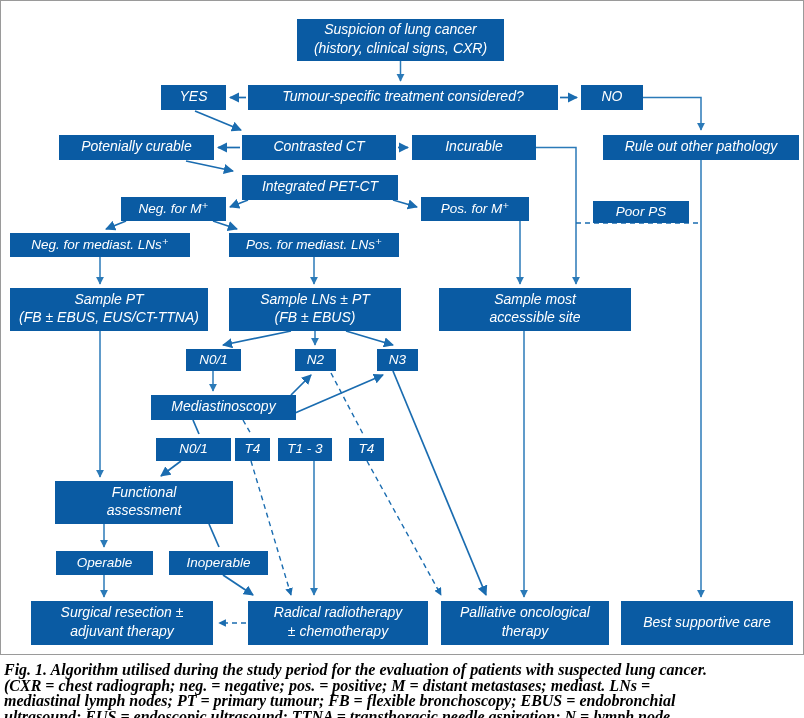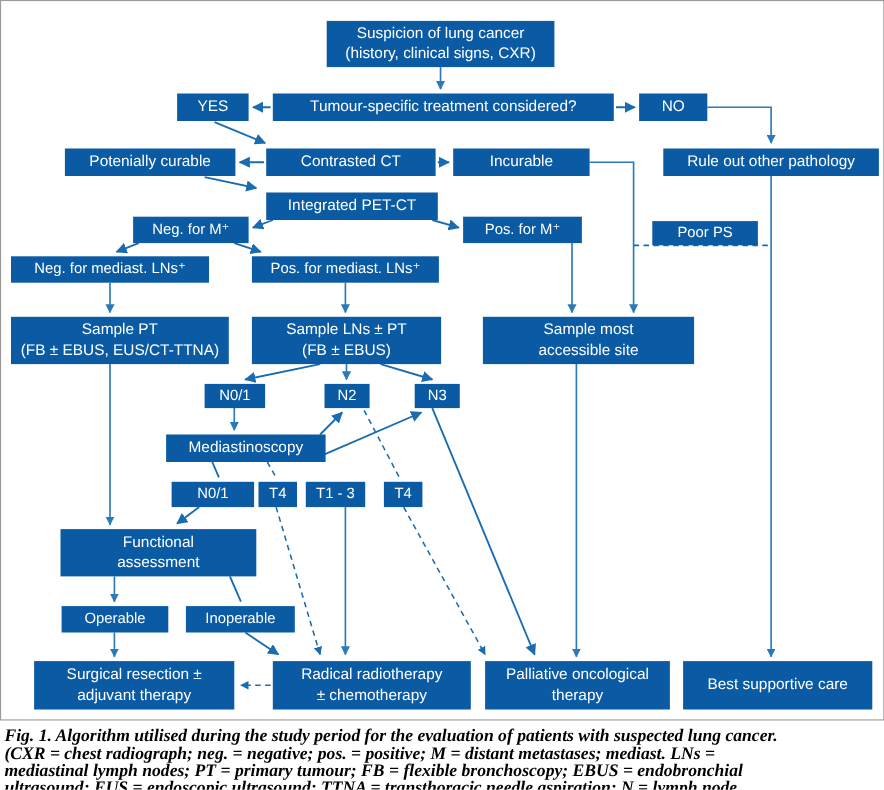--- a/index.html
+++ b/index.html
@@ -13,20 +13,21 @@
     position:relative;
     width:804px;height:718px;
     box-sizing:border-box;
   }
   #frame{
     position:absolute;left:0;top:0;
     width:804px;height:655px;
     border:1px solid #9a9a9a;
     box-sizing:border-box;
     background:#fff;
+    font-style:italic;
   }
   #chart{
     position:absolute;left:0;top:0;
     width:804px;height:655px;
   }
   .node rect{ fill:#0a5ba3; }
   .node text{
     fill:#ffffff;
     font-family:"Liberation Sans","DejaVu Sans",sans-serif;
     text-anchor:middle;

